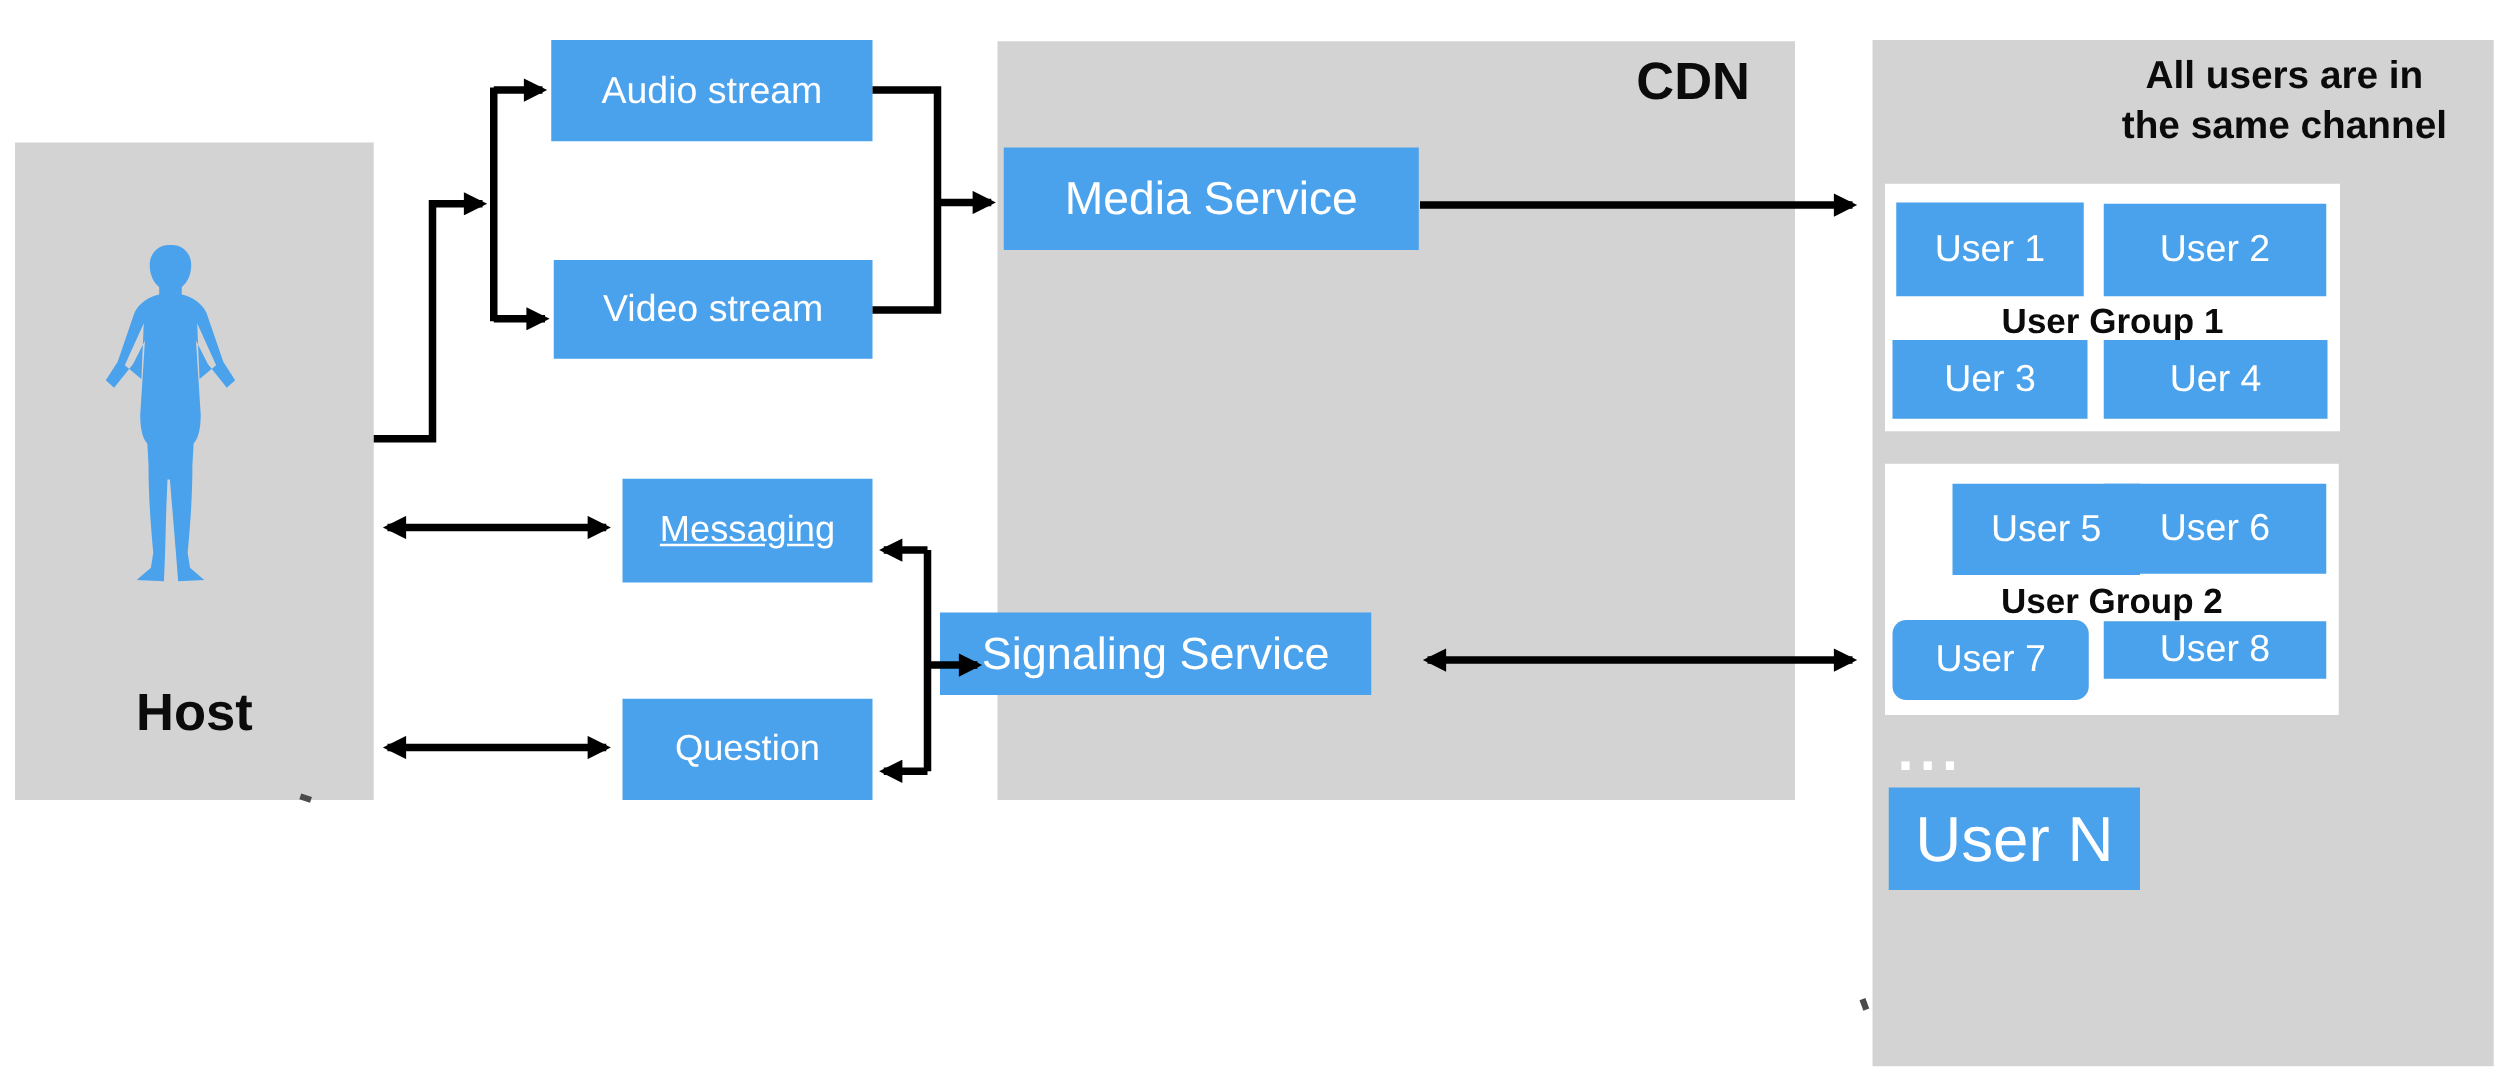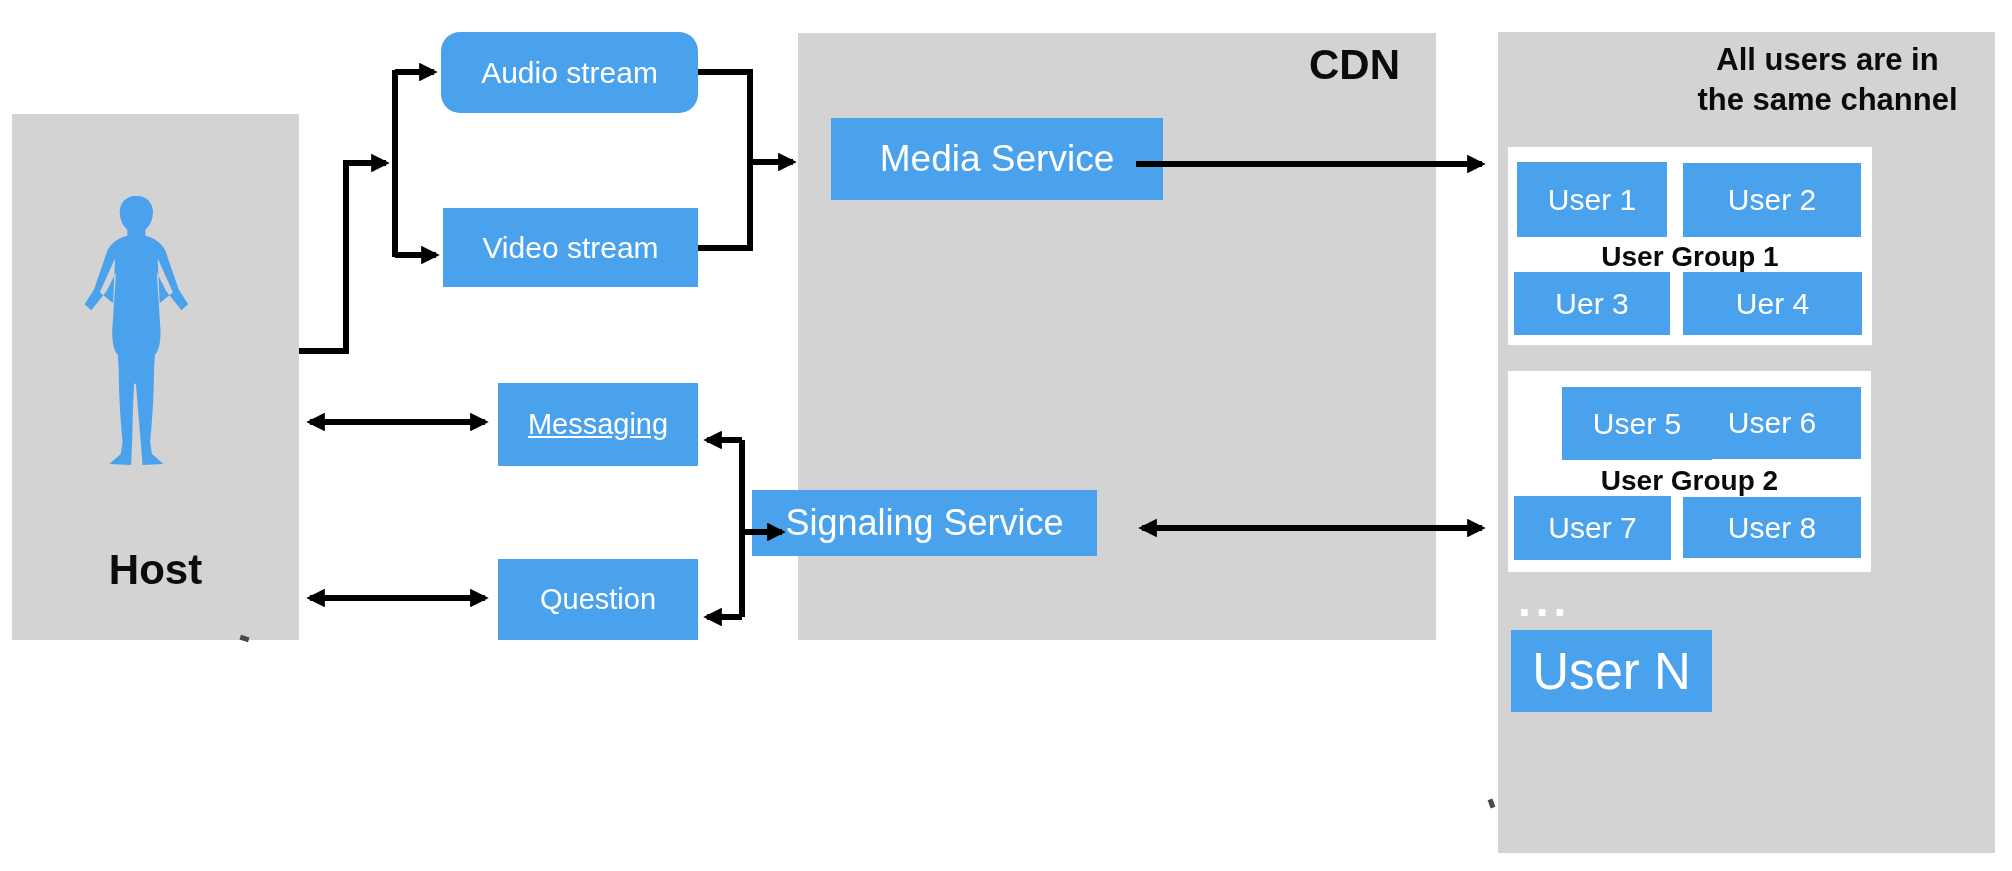--- a/index.html
+++ b/index.html
@@ -65,42 +65,42 @@
       M84,66 L100,100 L86,111 Z"></path>
   </svg>
 
   <div class="blacklabel host-title" style="left:12px;top:500px;width:287px;height:60px;">Host</div>
 
   <div class="blacklabel cdn-title" style="left:1140px;top:38px;width:260px;height:54px;">CDN</div>
 
   <div class="blacklabel note-title" style="left:1695px;top:40px;width:265px;height:40px;">All users are in</div>
   <div class="blacklabel note-title" style="left:1695px;top:80px;width:265px;height:40px;">the same channel</div>
 
-  <div class="bluebox stream-label" style="left:441px;top:32px;width:257px;height:81px;border-radius:19px;">Audio stream</div>
+  <div class="bluebox stream-label" style="left:441px;top:32px;width:257px;height:81px;">Audio stream</div>
   <div class="bluebox stream-label" style="left:443px;top:208px;width:255px;height:79px;">Video stream</div>
 
   <div class="bluebox ctrl-label" style="left:498px;top:383px;width:200px;height:83px;text-decoration:underline;">Messaging</div>
   <div class="bluebox ctrl-label" style="left:498px;top:559px;width:200px;height:81px;">Question</div>
 
-  <div class="bluebox media-label" style="left:803px;top:118px;width:332px;height:82px;margin-left:28px;">Media Service</div>
+  <div class="bluebox media-label" style="left:803px;top:118px;width:332px;height:82px;">Media Service</div>
   <div class="bluebox signaling-label" style="left:752px;top:490px;width:345px;height:66px;">Signaling Service</div>
 
   <div class="whitebox" style="left:1508px;top:147px;width:364px;height:198px;"></div>
   <div class="bluebox user-label bigU" style="left:1517px;top:162px;width:150px;height:75px;">User 1</div>
   <div class="bluebox user-label" style="left:1683px;top:163px;width:178px;height:74px;">User 2</div>
   <div class="blacklabel group-title" style="left:1508px;top:241px;width:364px;height:32px;">User Group 1</div>
   <div class="bluebox user-label" style="left:1514px;top:272px;width:156px;height:63px;">Uer 3</div>
   <div class="bluebox user-label" style="left:1683px;top:272px;width:179px;height:63px;">Uer 4</div>
 
   <div class="whitebox" style="left:1508px;top:371px;width:363px;height:201px;"></div>
   <div class="bluebox user-label" style="left:1517px;top:387px;width:150px;height:73px;margin-left:45px;">User 5</div>
   <div class="bluebox user-label" style="left:1683px;top:387px;width:178px;height:72px;">User 6</div>
   <div class="blacklabel group-title" style="left:1508px;top:465px;width:363px;height:32px;">User Group 2</div>
-  <div class="bluebox user-label" style="left:1514px;top:496px;width:157px;height:64px;">User 7</div>
-  <div class="bluebox user-label" style="left:1683px;top:497px;width:178px;height:61px;">User 8</div>
+  <div class="bluebox user-label" style="left:1514px;top:496px;width:157px;height:64px;border-radius:11px;">User 7</div>
+  <div class="bluebox user-label" style="left:1683px;top:497px;width:178px;height:46px;">User 8</div>
 
   <div class="ellipsis" style="left:1518px;top:595px;">...</div>
   <div class="bluebox usern-label" style="left:1511px;top:630px;width:201px;height:82px;">User N</div>
 
   <div class="stray" style="left:240px;top:636px;width:9px;height:5px;transform:rotate(18deg);"></div>
   <div class="stray" style="left:1489px;top:799px;width:5px;height:9px;transform:rotate(-20deg);"></div>
 
   <svg class="wires" width="2012" height="871" viewBox="0 0 2012 871">
     <defs>
       <marker id="ah" viewBox="0 0 10 10" refX="8" refY="5" markerWidth="3.6" markerHeight="3.1" markerUnits="strokeWidth" orient="auto-start-reverse">

